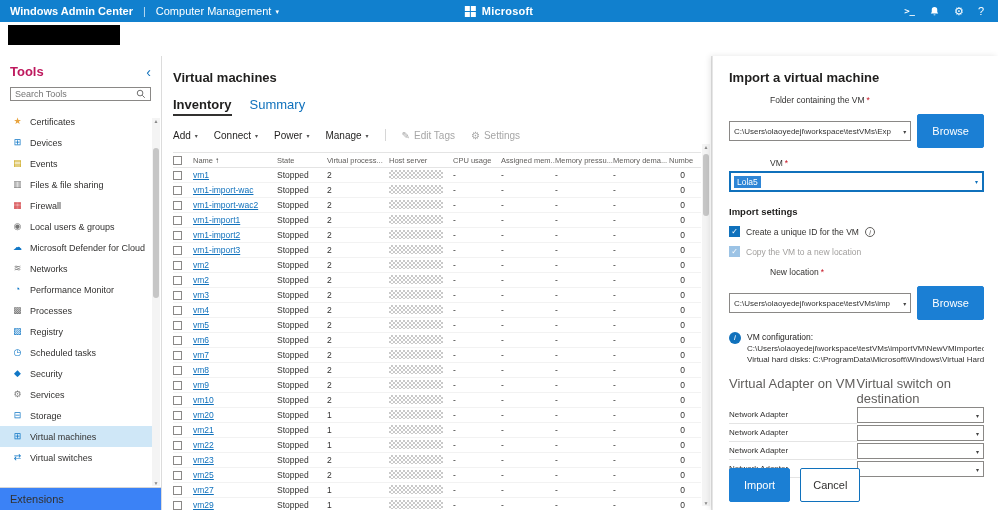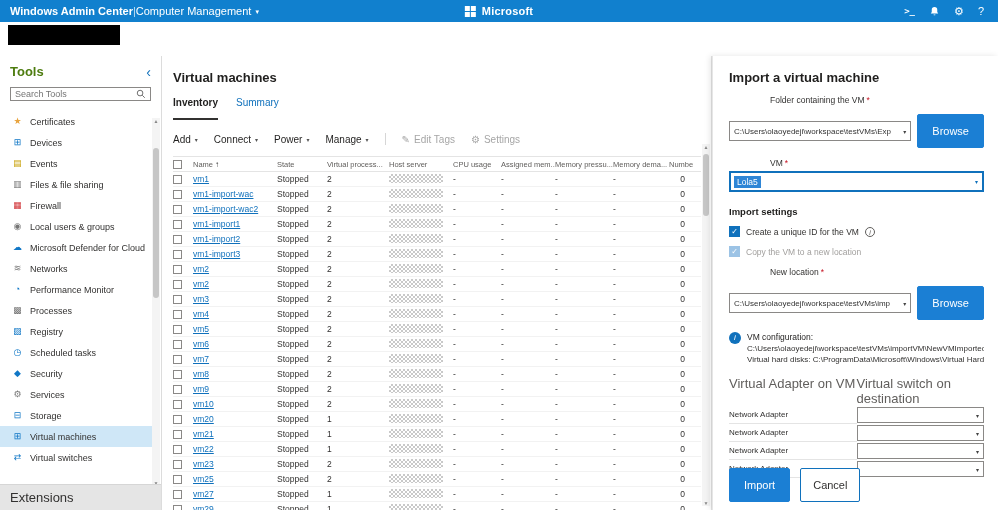--- a/index.html
+++ b/index.html
@@ -3,62 +3,62 @@
 <meta charset="utf-8">
 <style>
   * { margin:0; padding:0; box-sizing:border-box; }
   html,body { width:998px; height:510px; overflow:hidden; background:#fff;
     font-family:"Liberation Sans", sans-serif; }
   .screen { position:relative; width:998px; height:510px; background:#fff; outline:1px solid #b5b5b5; overflow:hidden; }
 
   
   .topbar { position:absolute; top:0; left:0; right:0; height:22px; background:#1180ce; color:#fff;
     display:flex; align-items:center; }
-  .tb-left { display:flex; align-items:center; gap:0; padding-left:10px; }
+  .tb-left { display:flex; align-items:center; gap:10px; padding-left:10px; }
   .tb-app { font-size:11px; font-weight:bold; white-space:nowrap; }
   .tb-pipe { opacity:.75; font-size:11px; }
   .tb-ctx { display:flex; align-items:center; gap:4px; font-size:11px; cursor:pointer; white-space:nowrap; }
   .caret { font-size:7px; line-height:1; }
   .tb-brand { position:absolute; left:50%; transform:translateX(-50%); display:flex; align-items:center; gap:6px; }
   .mslogo { display:grid; grid-template-columns:5px 5px; grid-gap:1px; }
   .mslogo i { width:5px; height:5px; background:#fff; display:block; }
   .msname { font-size:11px; font-weight:bold; letter-spacing:.2px; }
   .tb-icons { margin-left:auto; display:flex; align-items:center; gap:14px; padding-right:14px; }
   .tbi { font-size:11px; line-height:1; cursor:pointer; display:flex; align-items:center; }
   .tbi.term { font-family:"DejaVu Sans Mono", monospace; font-size:9px; font-weight:bold; }
 
   .redacted { position:absolute; top:25px; left:8px; width:112px; height:20px; background:#000; }
 
   
   .sidebar { position:absolute; top:56px; left:0; width:162px; bottom:0; border-right:1px solid #dcdcdc; background:#fff; }
   .tools-head { display:flex; align-items:center; justify-content:space-between; padding:8px 10px 6px 10px; }
-  .tools-title { font-size:13px; font-weight:bold; color:#4d7c0f; }
+  .tools-title { font-size:13px; font-weight:bold; color:#be185d; }
   .tools-collapse { color:#1071bc; font-size:14px; line-height:1; cursor:pointer; }
   .search { margin:2px 10px 0 10px; height:14px; border:1px solid #8a8886; display:flex; align-items:center; background:#fff; }
   .search input { flex:1; border:none; outline:none; font-size:9px; padding:0 4px; color:#333; min-width:0;
     font-family:"Liberation Sans", sans-serif; }
   .search svg { margin-right:4px; flex:none; }
   .tools-list { margin-top:10px; }
   .tool-item { height:21px; display:flex; align-items:center; gap:7px; padding-left:12px; font-size:9px; color:#323130; cursor:pointer; width:152px; }
   .tool-item.selected { background:#cfe7f7; }
   .tool-icon { width:11px; font-size:9px; line-height:1; text-align:center; flex:none; }
   .tool-label { white-space:nowrap; overflow:hidden; }
-  .tools-footer { position:absolute; bottom:0; left:0; right:0; border-top:1px solid #d6d6d6; background:#e5e5e5;
-    padding:5px 10px; font-size:13px; color:#323130; cursor:pointer; }
+  .tools-footer { position:absolute; bottom:0; left:0; right:0; border-top:1px solid #d6d6d6; background:#3b82f6;
+    padding:5px 10px; font-size:11px; color:#323130; cursor:pointer; }
   .sb-scroll { position:absolute; top:62px; bottom:24px; right:1px; width:8px; background:#f4f4f4; }
   .sb-arrow { position:absolute; left:0; width:8px; text-align:center; font-size:5px; color:#888; }
   .sb-arrow.up { top:0; } .sb-arrow.down { bottom:0; }
   .sb-thumb { position:absolute; left:1px; width:6px; background:#c6c6c6; border-radius:3px; }
   .sidebar .sb-thumb { top:30px; height:150px; }
 
   
   .main { position:absolute; top:56px; left:163px; width:549px; bottom:0; padding:14px 0 0 10px; border-right:1px solid #e3e3e3; }
   .page-title { font-size:13px; font-weight:bold; color:#201f1e; }
   .tabs { display:flex; gap:18px; margin-top:12px; }
-  .tab { font-size:10px; padding-bottom:10px; cursor:pointer; color:#1071bc; }
+  .tab { font-size:13px; padding-bottom:2px; cursor:pointer; color:#1071bc; }
   .tab.active { color:#201f1e; font-weight:bold; border-bottom:2px solid #323130; }
   .toolbar { display:flex; align-items:center; gap:16px; margin-top:10px; height:18px; }
   .tb-btn { background:none; border:none; display:flex; align-items:center; gap:4px; font-size:10px; color:#201f1e; cursor:pointer;
     font-family:"Liberation Sans", sans-serif; padding:0; }
   .tb-btn.disabled { color:#a6a6a6; cursor:default; }
   .tb-caret { font-size:6px; color:#555; }
   .tb-ico { font-size:10px; }
   .tb-divider { width:1px; height:12px; background:#d6d6d6; }
 
   .thead, .trow { display:grid; grid-template-columns:20px 84px 50px 62px 64px 48px 54px 58px 56px 24px; align-items:center; width:528px; }

